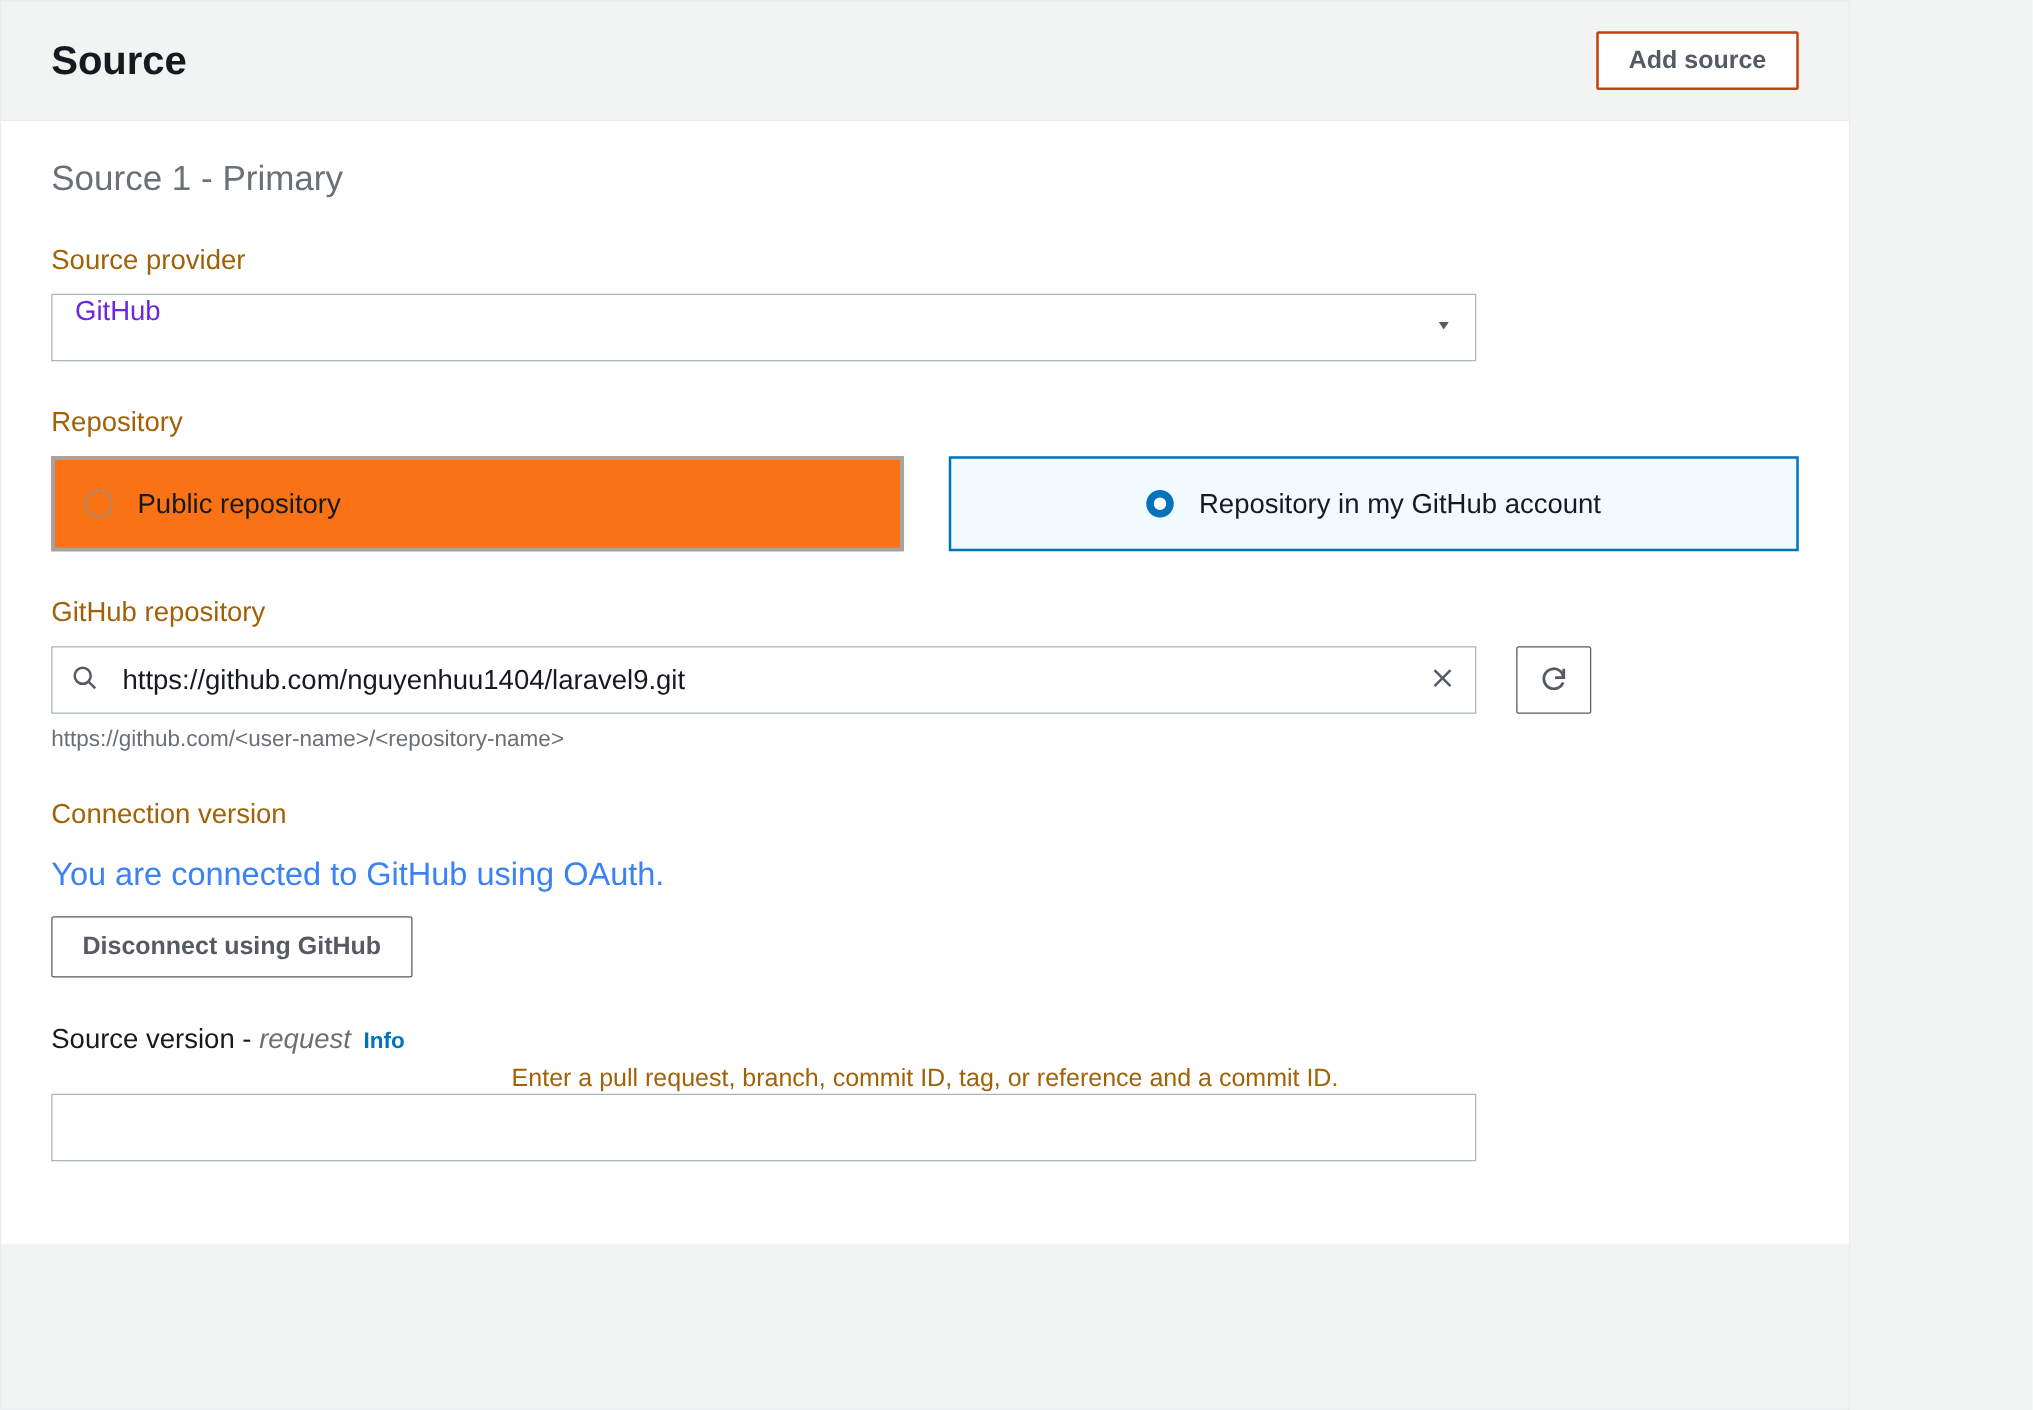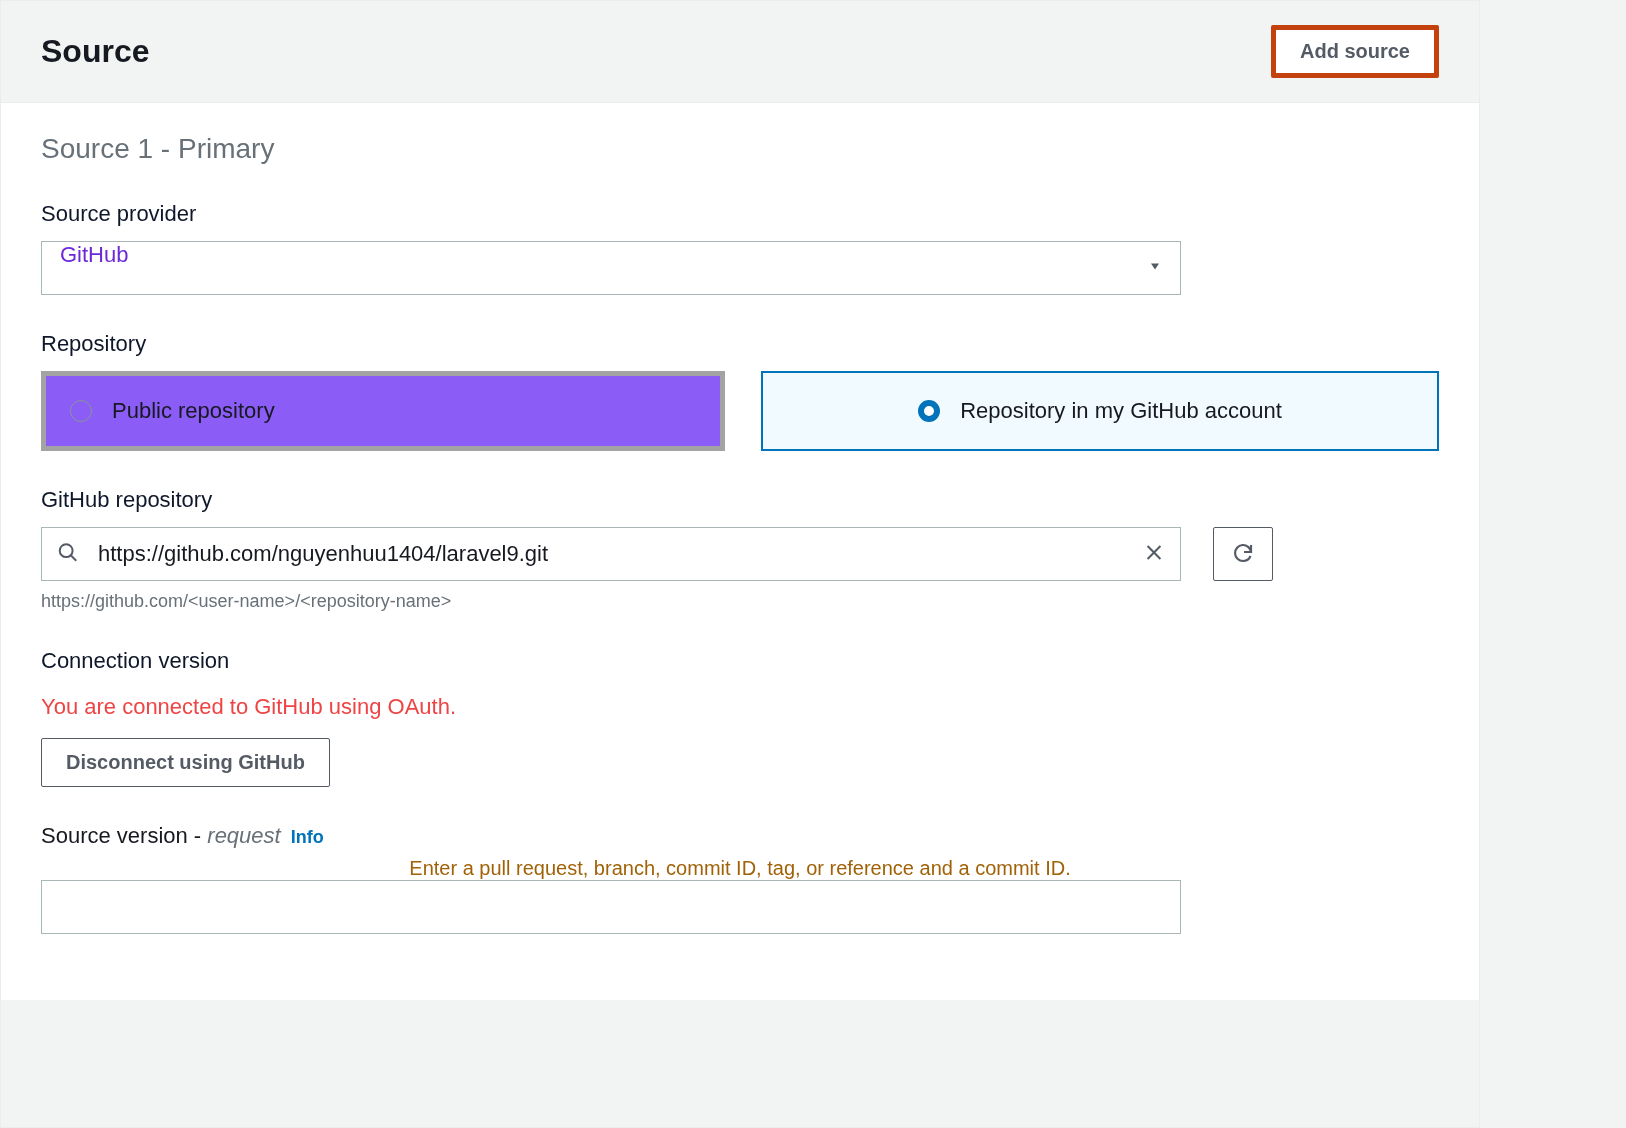--- a/index.html
+++ b/index.html
@@ -29,21 +29,21 @@
     .panel-title {
       font-size: 32px;
       font-weight: 700;
       color: #16191f;
     }
     .btn {
       display: inline-flex;
       align-items: center;
       justify-content: center;
       padding: 10px 24px;
-      border: 5px solid #c2410c;
+      border: 2px solid #c2410c;
       background: #fff;
       color: #545b64;
       font-size: 20px;
       font-weight: 700;
       cursor: pointer;
       border-radius: 2px;
       font-family: inherit;
     }
     .panel-body {
       background: #fff;
@@ -54,21 +54,21 @@
       font-weight: 400;
       color: #687078;
       margin-bottom: 36px;
     }
     .field-group {
       margin-bottom: 36px;
     }
     .field-label {
       font-size: 22px;
       font-weight: 400;
-      color: #0f172a;
+      color: #a16207;
       margin-bottom: 14px;
       display: block;
     }
     .select-wrap {
       position: relative;
       width: 1140px;
     }
     .select {
       width: 100%;
       height: 54px;
@@ -92,22 +92,22 @@
     .radio-row {
       display: flex;
       gap: 36px;
     }
     .radio-card {
       flex: 1;
       display: flex;
       align-items: center;
       gap: 20px;
       padding: 22px 24px;
-      border: 5px solid #a3a3a3;
-      background: #8b5cf6;
+      border: 3px solid #a3a3a3;
+      background: #f97316;
       cursor: pointer;
       font-size: 22px;
     }
     .radio-card.selected {
       border: 2px solid #0073bb;
       background: #f1faff;
       justify-content: center;
     }
     .radio-circle {
       width: 22px;
@@ -174,22 +174,22 @@
       justify-content: center;
       color: #545b64;
       border-radius: 2px;
     }
     .hint {
       font-size: 18px;
       color: #687078;
       margin-top: 10px;
     }
     .status-text {
-      font-size: 22px;
-      color: #ef4444;
+      font-size: 26px;
+      color: #3b82f6;
       margin-bottom: 18px;
       margin-top: 20px;
     }
     .disconnect-btn {
       padding: 12px 24px;
       border: 1px solid #545b64;
       background: #fff;
       color: #545b64;
       font-size: 20px;
       font-weight: 700;

